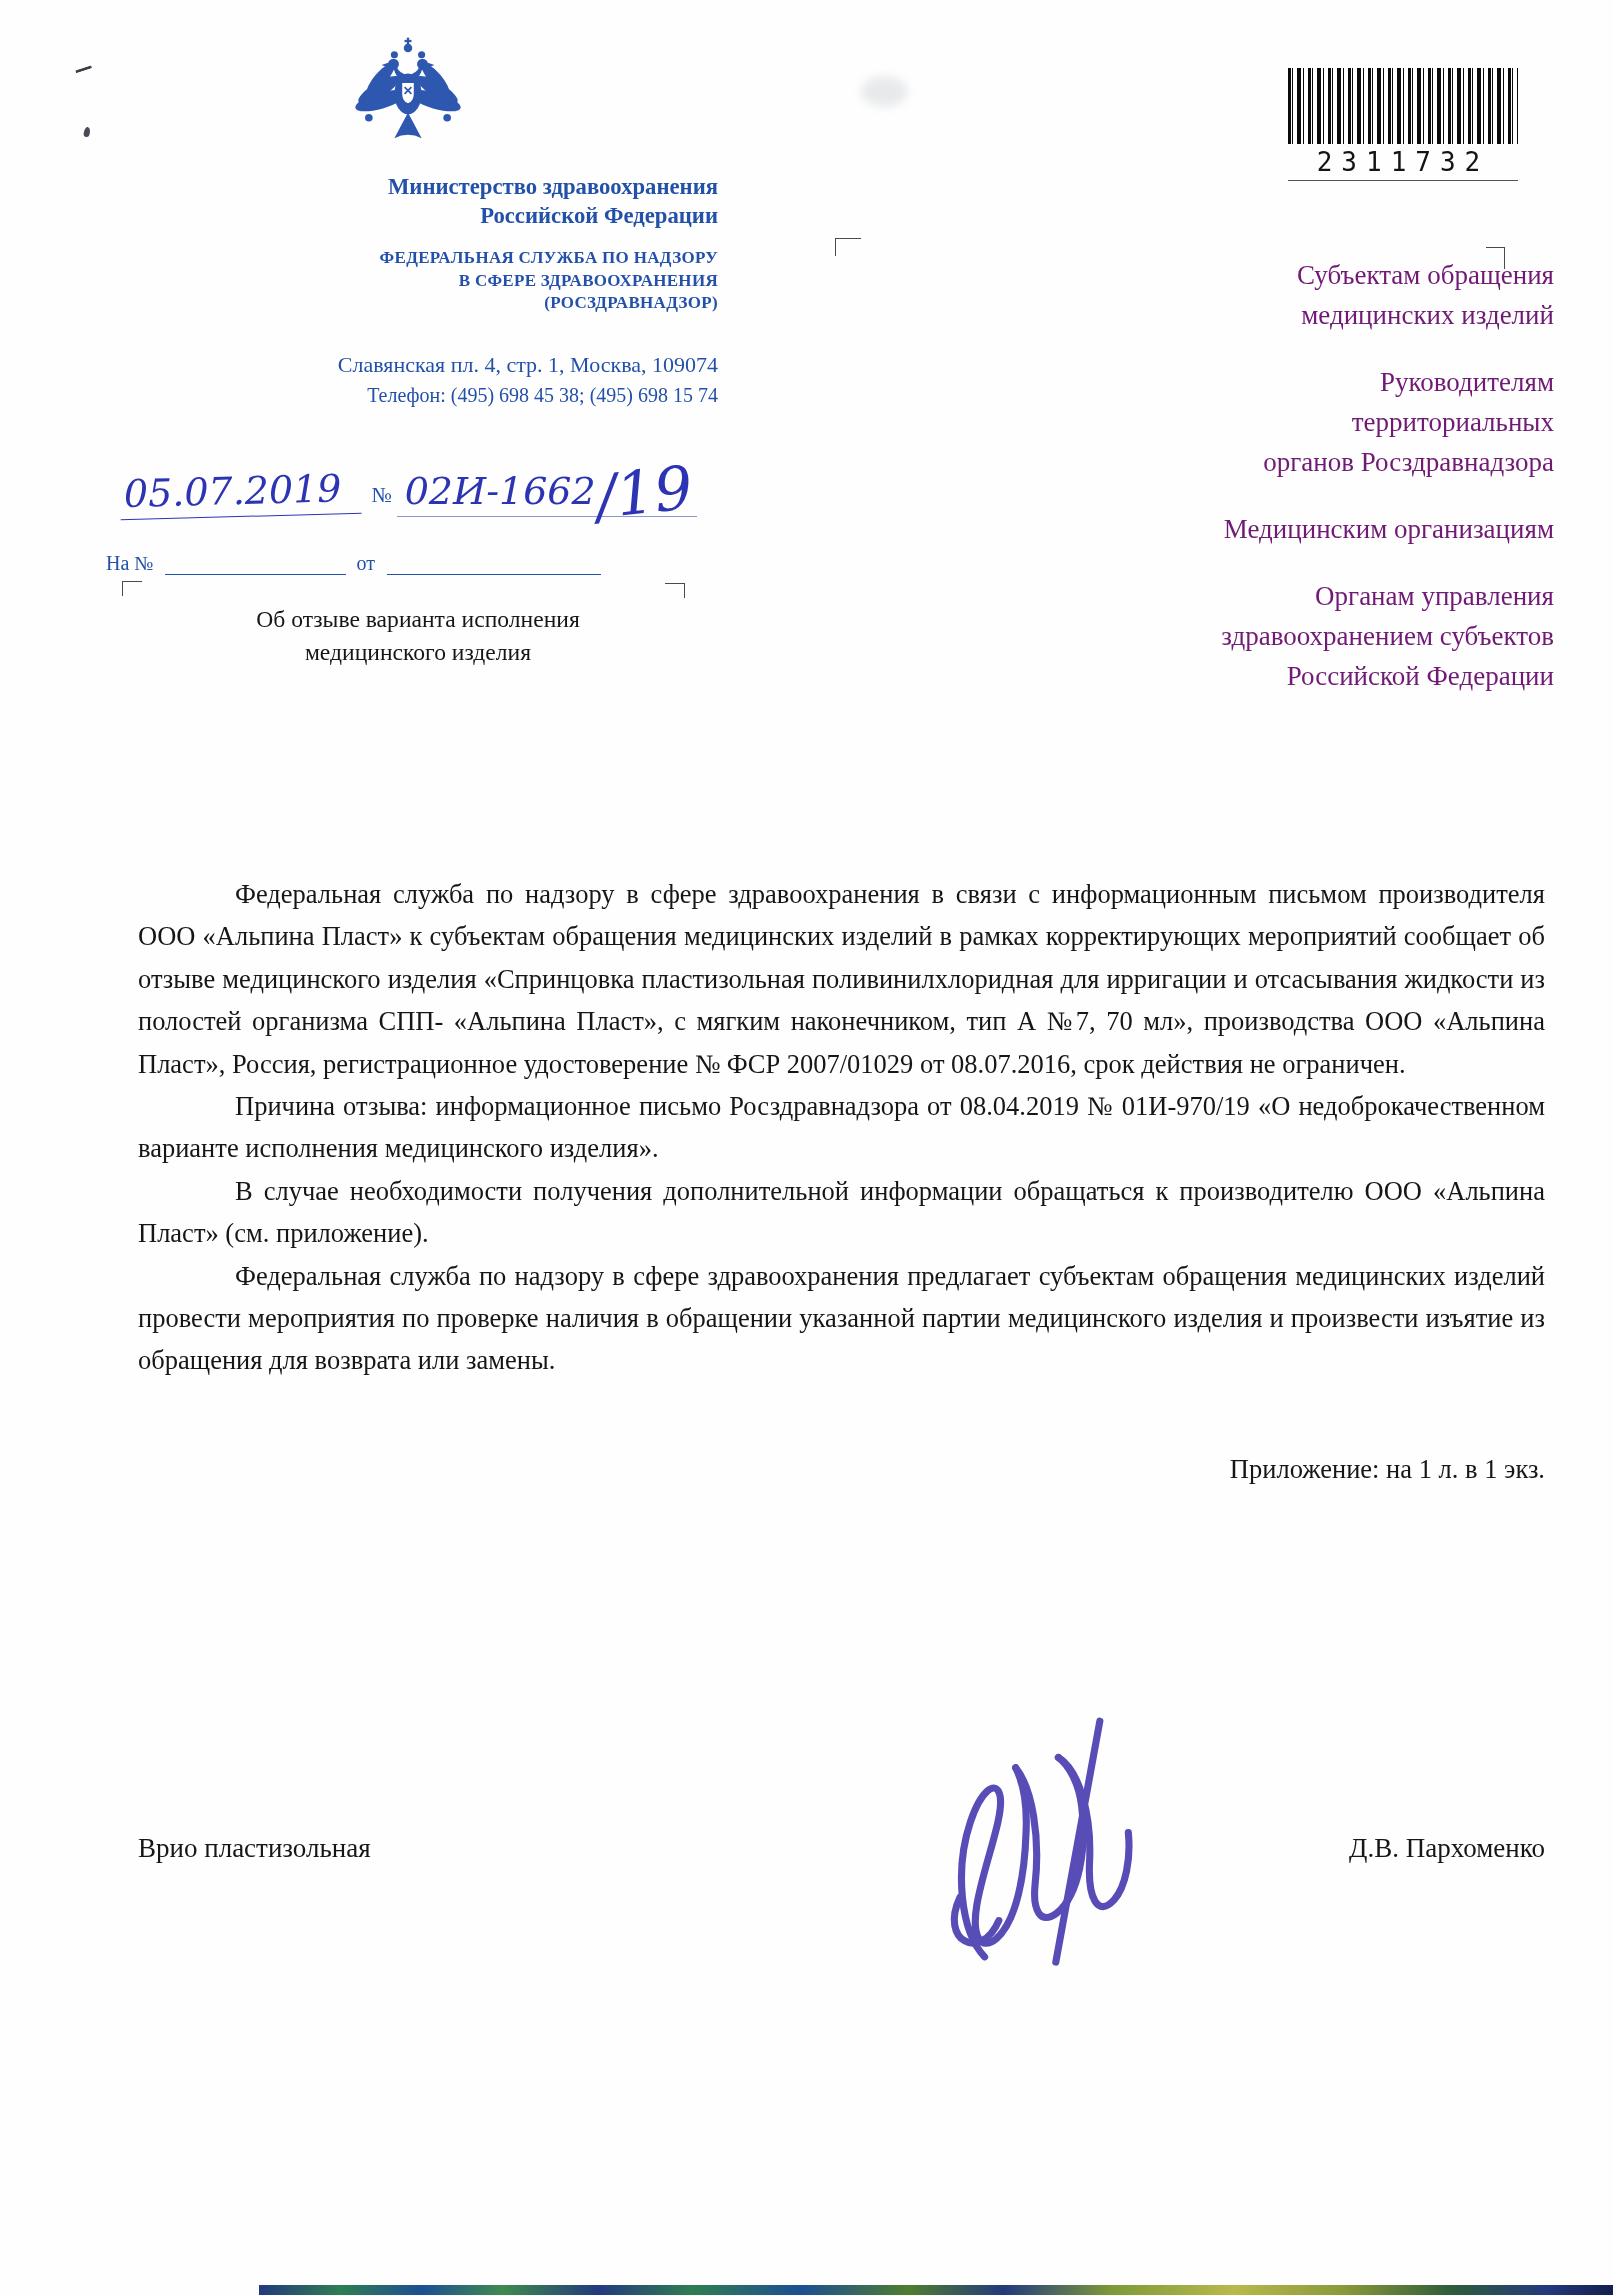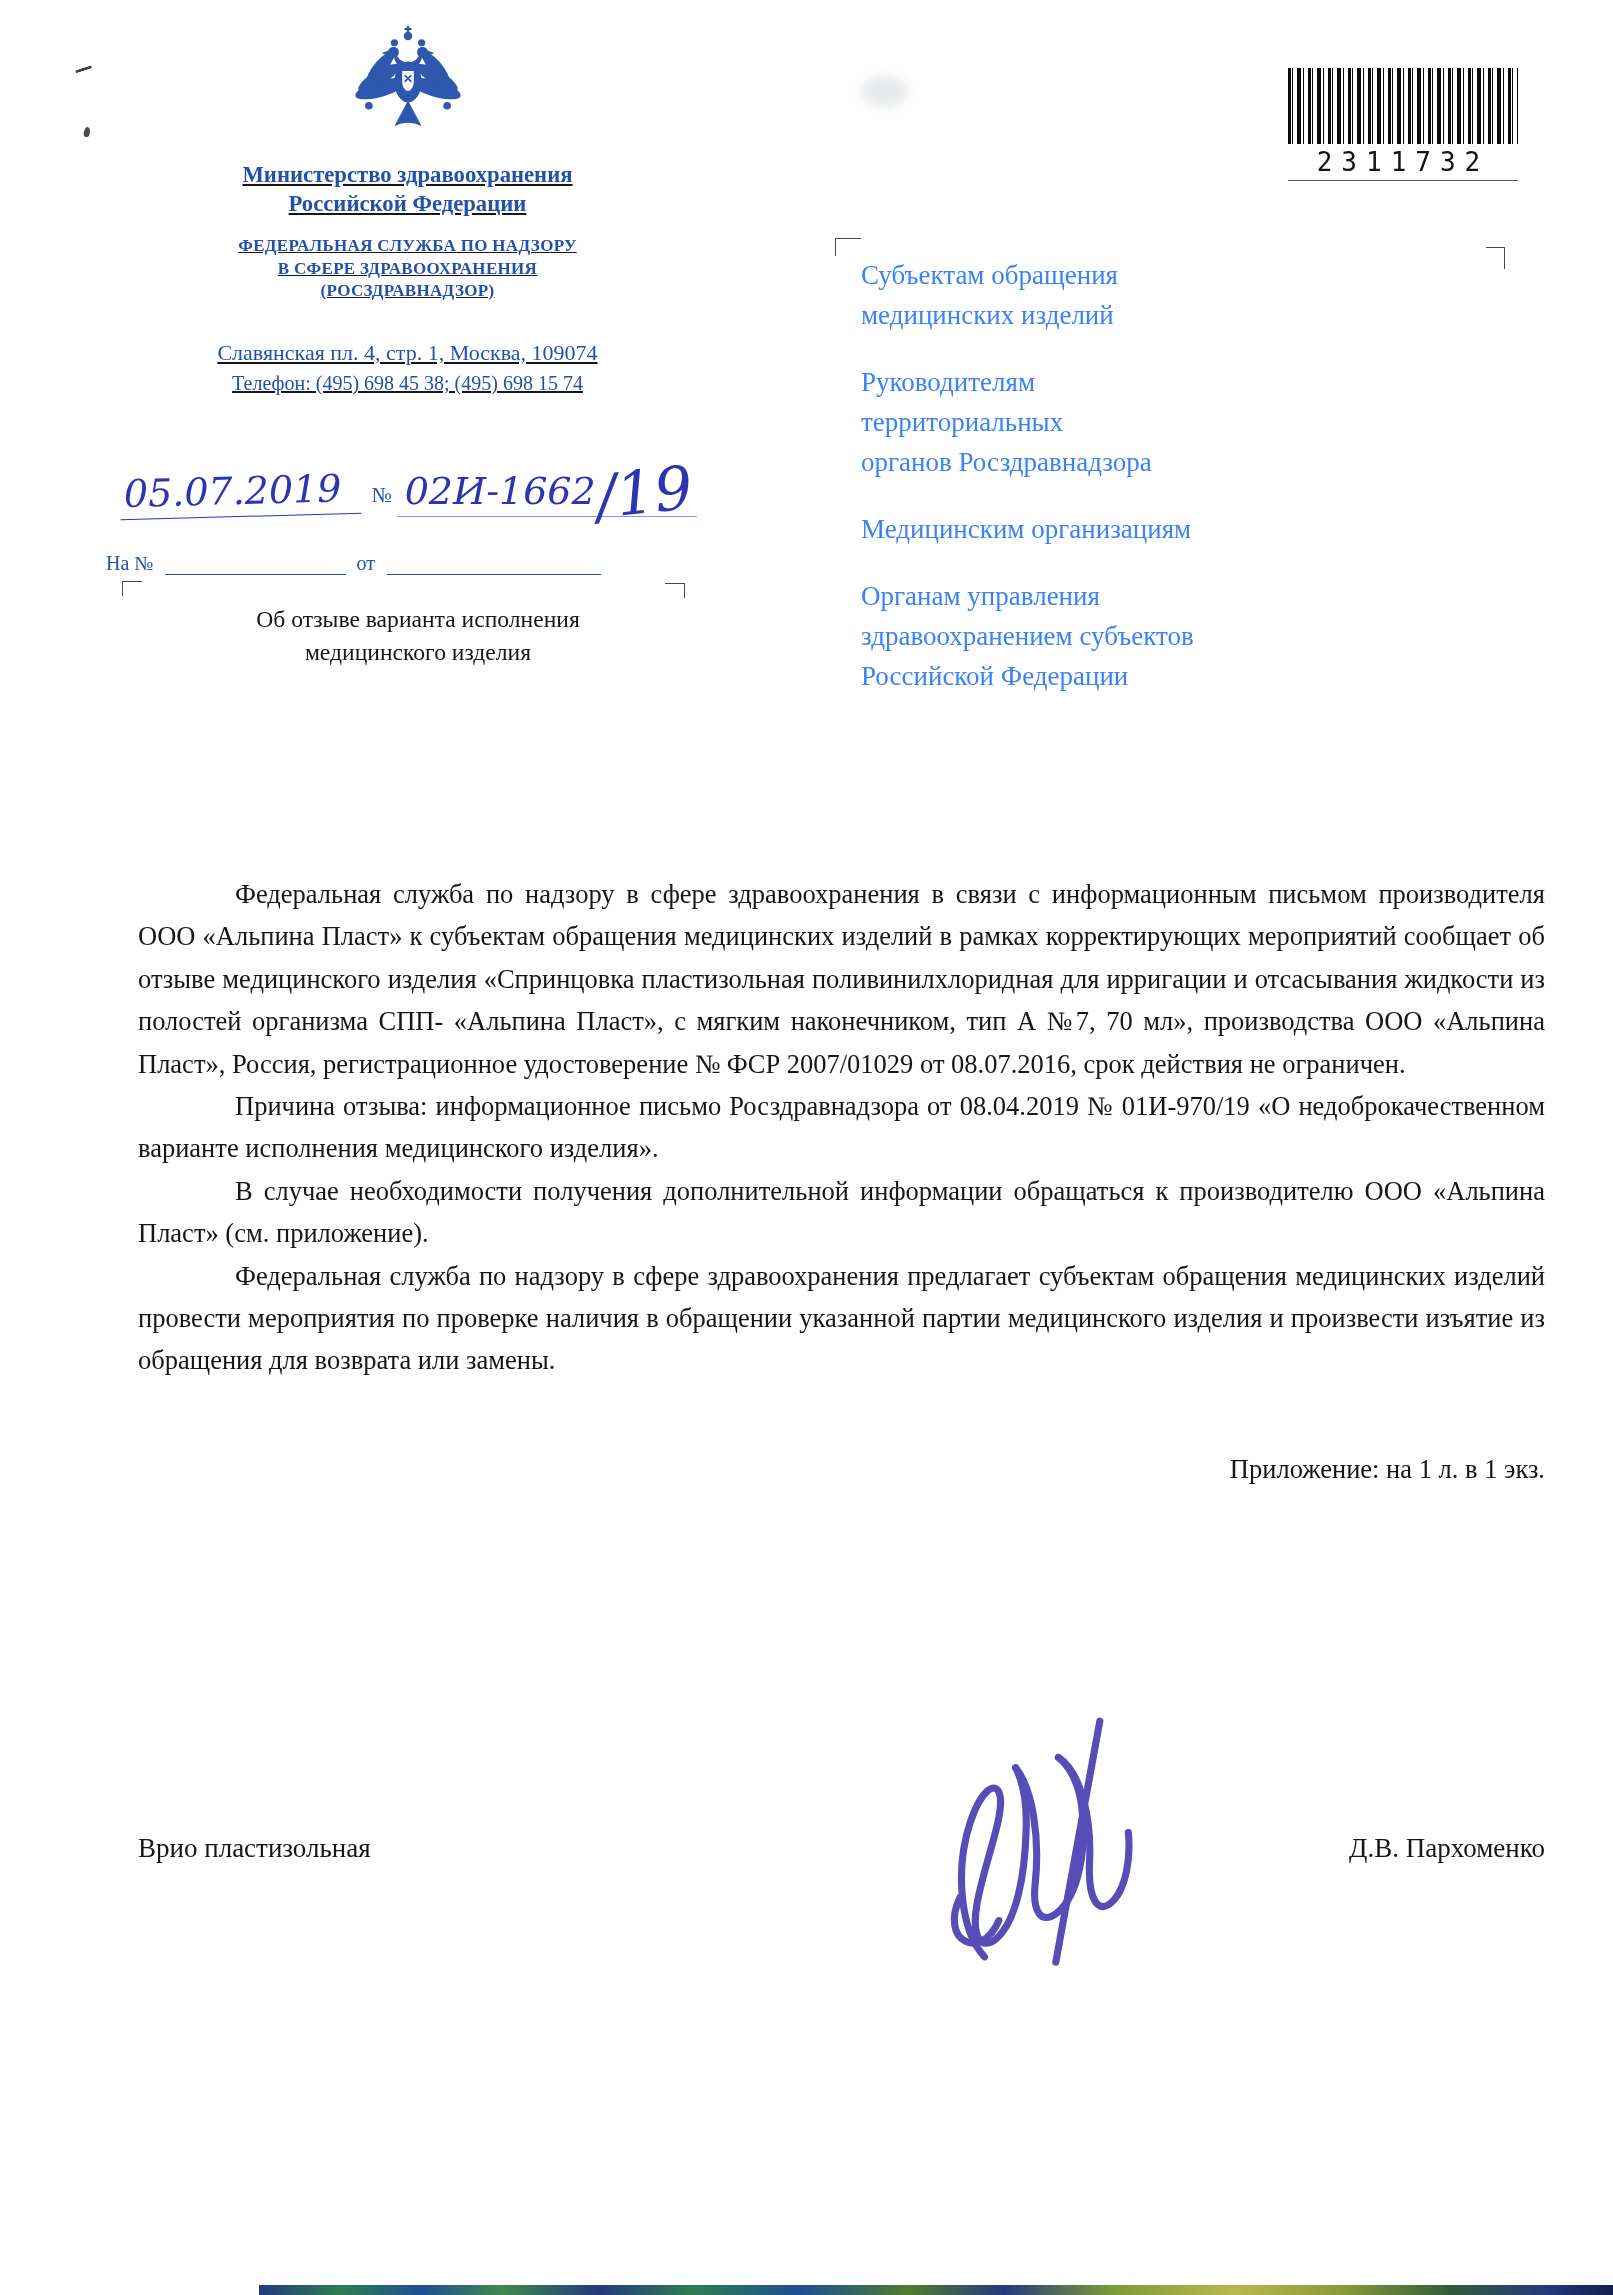--- a/index.html
+++ b/index.html
@@ -1,21 +1,21 @@
 <!DOCTYPE html>
 <html lang="ru" style="--accent: #2350a8; --ink: #2c34b4; --signature-ink: #4b3eb0;font-size:10.4px"><head>
 <meta charset="utf-8">
 <style>
   html,body{margin:0;padding:0;background:#e9e9e9;}
   .page{
     position:relative;width:1613px;height:2295px;background:#fefefe;overflow:hidden;
     font-family:"Liberation Serif",serif;color:#161616;
   }
   
-  .letterhead{position:absolute;left:97px;top:24px;width:621px;text-align:center;text-decoration:underline;}
+  .letterhead{position:absolute;left:97px;top:36px;width:621px;text-align:right;}
   .emblem svg{display:block;margin:0 auto;}
   .ministry{margin-top:10.4px;font-weight:bold;font-size:22.7px;line-height:1.28;color:var(--accent);white-space:pre-line;}
   .agency{margin-top:17px;font-weight:bold;font-size:17px;line-height:1.3;color:var(--accent);white-space:pre-line;letter-spacing:0.3px;}
   .address{margin-top:38px;font-size:22px;color:var(--accent);}
   .phone{margin-top:6.5px;font-size:20px;color:var(--accent);}
   
   .refline{position:absolute;left:120px;top:469px;width:686px;display:flex;align-items:flex-end;}
   .hand{font-family:"DejaVu Serif",serif;font-style:italic;color:var(--ink);}
   .date-wrap{font-size:38px;border-bottom:1.9px solid var(--ink);padding:0 19.4px 2.6px 3.9px;transform:rotate(-1.5deg);white-space:nowrap;}
   .no-sign{font-size:21.4px;color:var(--accent);margin:0 5.2px 9px 10.4px;}
@@ -27,21 +27,21 @@
   .blank.b2{width:214px;margin-left:11.7px;}
   
   .subject{position:absolute;left:146px;top:603px;width:544px;text-align:center;font-size:23.6px;line-height:1.4;white-space:pre-line;}
   
   .corner{position:absolute;}
   .c-subj-l{left:122px;top:581px;width:19.4px;height:14.2px;border-left:1.9px solid #4a4a4a;border-top:1.9px solid #4a4a4a;}
   .c-subj-r{left:665px;top:583px;width:19.4px;height:14.2px;border-right:1.9px solid #4a4a4a;border-top:1.9px solid #4a4a4a;}
   .c-addr-l{left:835px;top:238px;width:24.6px;height:17px;border-left:1.9px solid #4a4a4a;border-top:1.9px solid #4a4a4a;}
   .c-addr-r{left:1486px;top:247px;width:18px;height:21px;border-right:1.9px solid #4a4a4a;border-top:1.9px solid #4a4a4a;}
   
-  .addressees{position:absolute;left:861px;top:256px;width:693px;text-align:left;font-size:27px;line-height:1.48;color:#3b82f6;}
+  .addressees{position:absolute;left:861px;top:256px;width:693px;text-align:right;font-size:27px;line-height:1.48;color:#701a75;}
   .addressees p{margin:0 0 27px;white-space:pre-line;}
   
   .barcode{position:absolute;left:1288px;top:68px;width:230px;}
   .bars{height:76px;background:repeating-linear-gradient(90deg,
         #0a0a0a 0 2.6px,#fff 2.6px 3.9px,#0a0a0a 3.9px 5.2px,#fff 5.2px 9px,
         #0a0a0a 9px 13px,#fff 13px 15px,#0a0a0a 15px 16px,#fff 16px 20px);}
   .barcode-number{margin-top:2.6px;padding-bottom:3.2px;border-bottom:1.3px solid #555;text-align:center;
         font-family:"DejaVu Sans Mono",monospace;font-size:26px;letter-spacing:9px;color:#141414;}
   
   .body-text{position:absolute;left:138px;top:873px;width:1407px;font-size:26.5px;line-height:1.6;text-align:justify;}

